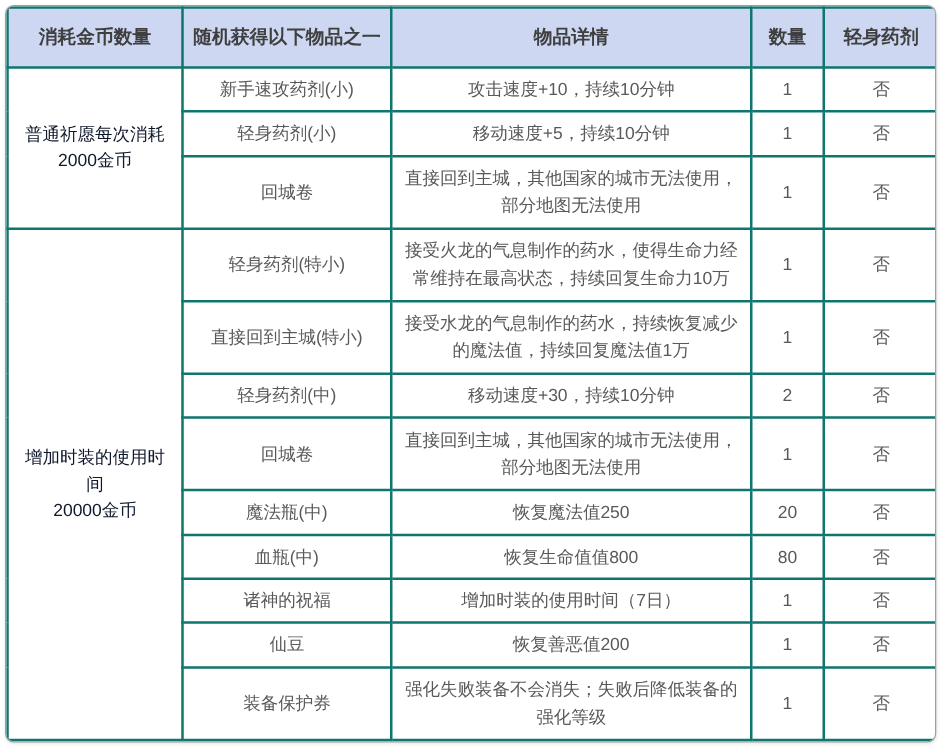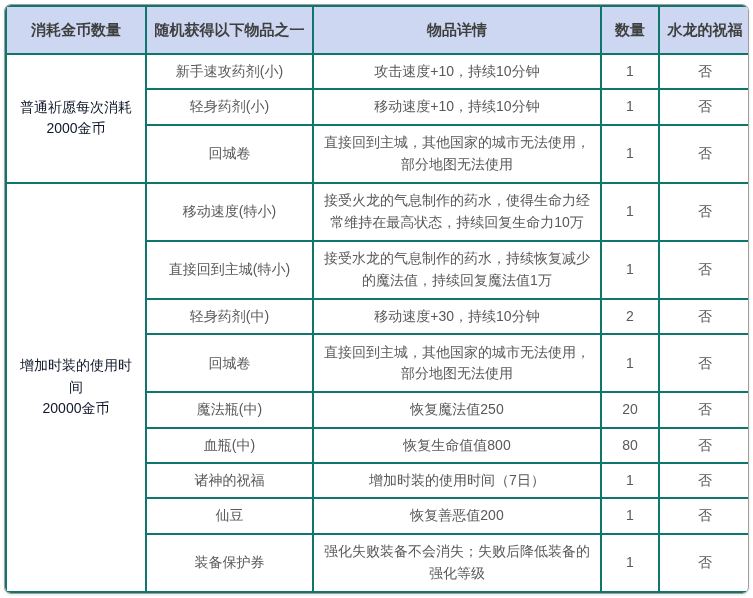--- a/index.html
+++ b/index.html
@@ -63,48 +63,48 @@
       <col style="width:288px">
       <col style="width:58px">
       <col style="width:92px">
     </colgroup>
     <thead>
       <tr data-name="header-row">
           <th data-name="header-cell">消耗金币数量</th>
           <th data-name="header-cell">随机获得以下物品之一</th>
           <th data-name="header-cell">物品详情</th>
           <th data-name="header-cell">数量</th>
-          <th data-name="header-cell">水龙的祝福</th>
+          <th data-name="header-cell">轻身药剂</th>
         </tr>
     </thead>
     <tbody data-name="table-body">
         <tr data-name="table-row">
           <td data-name="group-label-cell" rowspan="3" class="group-cell">普通祈愿每次消耗
 2000金币</td>
           <td data-name="item-name-cell">新手速攻药剂(小)</td>
           <td data-name="item-detail-cell">攻击速度+10，持续10分钟</td>
           <td data-name="quantity-cell">1</td>
           <td data-name="tradable-cell">否</td>
         </tr>
         <tr data-name="table-row">
           <td data-name="item-name-cell">轻身药剂(小)</td>
-          <td data-name="item-detail-cell">移动速度+10，持续10分钟</td>
+          <td data-name="item-detail-cell">移动速度+5，持续10分钟</td>
           <td data-name="quantity-cell">1</td>
           <td data-name="tradable-cell">否</td>
         </tr>
         <tr data-name="table-row">
           <td data-name="item-name-cell">回城卷</td>
           <td data-name="item-detail-cell">直接回到主城，其他国家的城市无法使用，部分地图无法使用</td>
           <td data-name="quantity-cell">1</td>
           <td data-name="tradable-cell">否</td>
         </tr>
         <tr data-name="table-row">
           <td data-name="group-label-cell" rowspan="9" class="group-cell">增加时装的使用时间
 20000金币</td>
-          <td data-name="item-name-cell">移动速度(特小)</td>
+          <td data-name="item-name-cell">轻身药剂(特小)</td>
           <td data-name="item-detail-cell">接受火龙的气息制作的药水，使得生命力经常维持在最高状态，持续回复生命力10万</td>
           <td data-name="quantity-cell">1</td>
           <td data-name="tradable-cell">否</td>
         </tr>
         <tr data-name="table-row">
           <td data-name="item-name-cell">直接回到主城(特小)</td>
           <td data-name="item-detail-cell">接受水龙的气息制作的药水，持续恢复减少的魔法值，持续回复魔法值1万</td>
           <td data-name="quantity-cell">1</td>
           <td data-name="tradable-cell">否</td>
         </tr>

